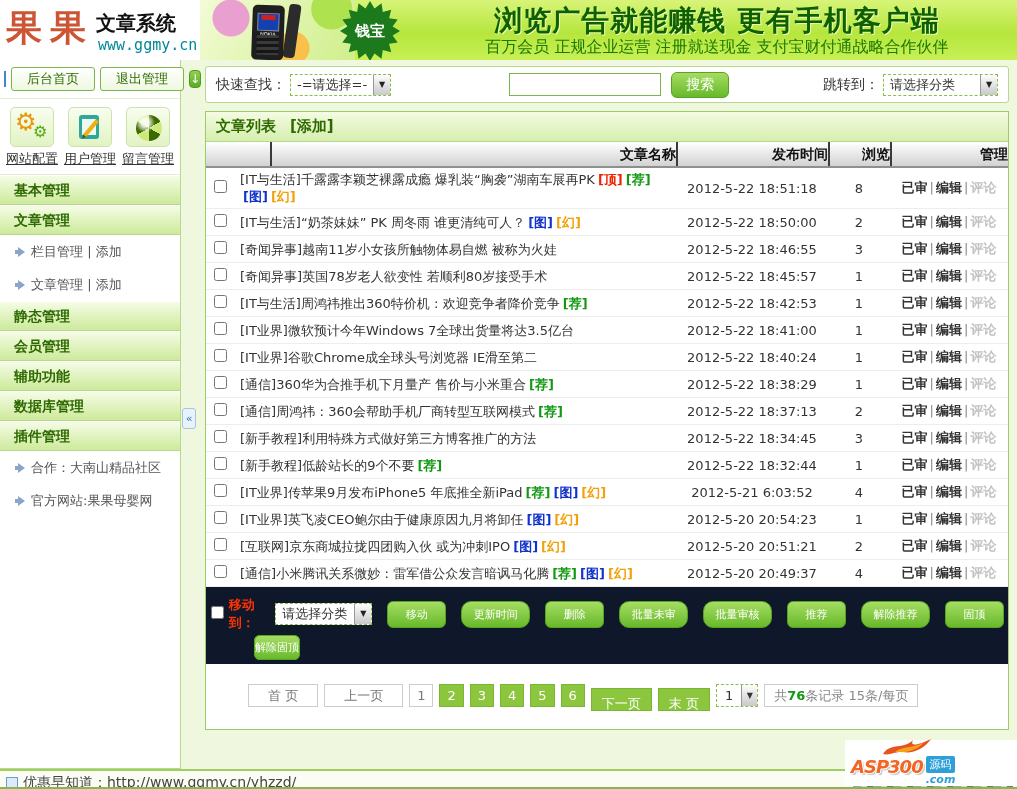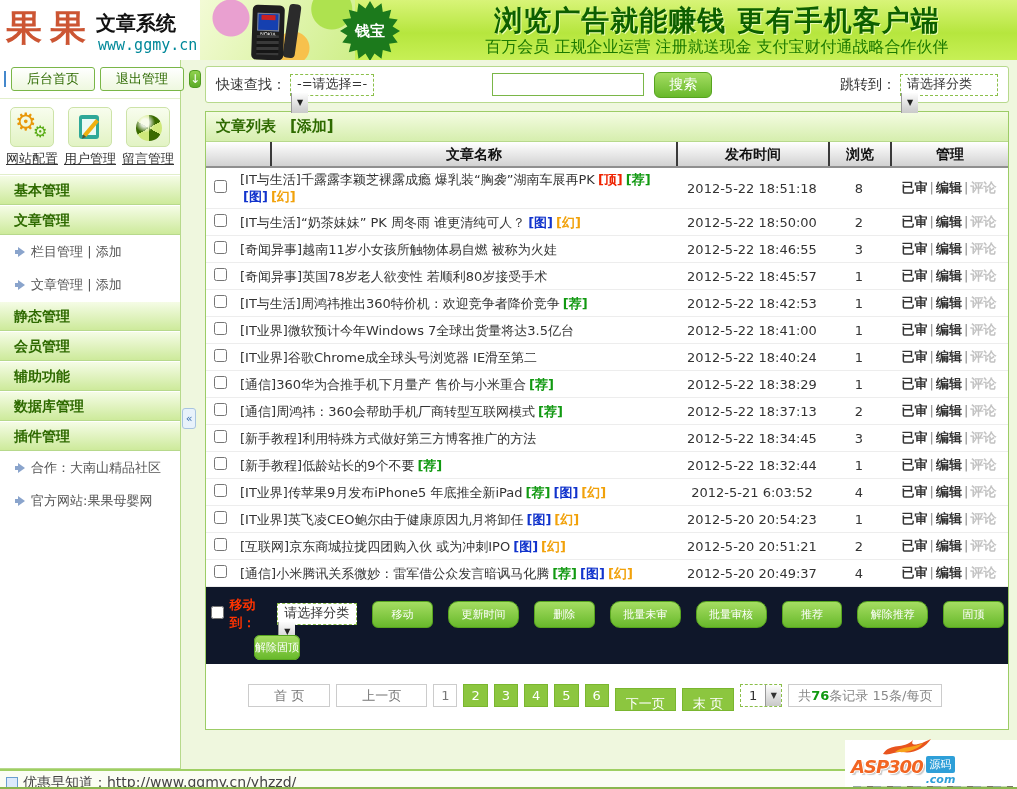--- a/index.html
+++ b/index.html
@@ -66,34 +66,34 @@
   .menu-i { height:33px; line-height:33px; padding-left:18px; font-size:13px; color:#555; cursor:pointer; display:flex; align-items:center; gap:6px; }
   .arr { width:0; height:0; border-left:7px solid #8aa4cc; border-top:5px solid transparent; border-bottom:5px solid transparent; position:relative; }
   .arr::before { content:""; position:absolute; left:-10px; top:-2px; width:4px; height:4px; background:#8aa4cc; }
   .collapse { position:absolute; left:182px; top:408px; width:14px; height:21px; background:#e8f2fb; border:1px solid #a8c4e0;
               border-radius:3px; color:#3a6fae; font-size:11px; line-height:19px; text-align:center; cursor:pointer; }
   
   .main { position:absolute; left:200px; top:60px; width:817px; }
   .quickbar { margin:6px 8px 0 5px; height:37px; background:#fff; border:1px solid #b7d98c; border-radius:3px;
               display:flex; align-items:center; padding:0 10px; }
   .qlabel { font-size:14px; color:#333; margin-right:4px; }
-  .sel { display:inline-flex; align-items:flex-start; border:1px dashed #8bbf4a; background:#fff; height:22px; cursor:pointer;flex-direction:column; }
+  .sel { display:inline-flex; align-items:center; border:1px dashed #8bbf4a; background:#fff; height:22px; cursor:pointer; }
   .sel .txt { padding:0 6px; font-size:13px; color:#333; min-width:78px; }
   .sel .arw { width:17px; height:20px; background:linear-gradient(#fdfdfd,#c9c9c9); border-left:1px solid #999; text-align:center;
               font-size:8px; line-height:20px; color:#222; }
   .search-input { width:152px; height:23px; border:1px solid #7ab648; margin-left:118px; padding:0 4px; font-size:13px; }
   .btn-green { background:linear-gradient(#a5dd62,#68b92b); border:1px solid #57a41f; color:#fff; font-size:14px;
                padding:3px 14px; border-radius:6px; cursor:pointer; margin-left:10px; }
   .jump { margin-left:auto; display:flex; align-items:center; }
   .list-panel { margin:8px 8px 0 5px; background:#fff; border:1px solid #9ccc66; }
   .panel-title { height:30px; background:linear-gradient(#f4fce2,#d6eeae); border-bottom:1px solid #b7d98c;
                  display:flex; align-items:center; padding-left:10px; font-weight:bold; color:#2e6a00; font-size:15px; }
   .panel-title .add { margin-left:14px; cursor:pointer; color:#2e6a00; }
   .thead { display:flex; height:26px; background:linear-gradient(#ffffff,#d2d2d2); border-bottom:2px solid #8f8f8f;
-           font-weight:bold; font-size:14px; color:#111; align-items:center; text-align:center;padding-left:36px; }
+           font-weight:bold; font-size:14px; color:#111; align-items:center; text-align:right;padding-left:36px; }
   .thead > div { border-left:2px solid #3a3a3a; height:100%; line-height:24px; }
   .thead > div:first-child { border-left:none; }
   .col-chk { width:28px; } .col-title { flex:1; } .col-date { width:152px; } .col-views { width:62px; } .col-man { width:118px; }
   .trow { display:flex; align-items:center; border-bottom:1px solid #ededed; min-height:27px; font-size:13px; }
   .trow .c-chk { width:28px; text-align:center; }
   .trow .c-title { flex:1; padding:3px 4px 3px 6px; line-height:17px; }
   .trow .c-title a { color:#333; text-decoration:none; cursor:pointer; }
   .trow .c-date { width:152px; text-align:center; color:#333; }
   .trow .c-views { width:62px; text-align:center; color:#333; }
   .trow .c-man { width:118px; text-align:center; white-space:nowrap; }
@@ -105,21 +105,21 @@
   .action-area { background:#0f172a; padding:9px 4px 9px 0; }
   .action-line1 { display:flex; align-items:center; }
   .action-line1 .c-chk { width:28px; text-align:center; }
   .moveto { color:#f30; font-weight:bold; font-size:13px; margin-right:4px; }
   .abtn { background:linear-gradient(#a5dd62,#68b92b); border:1px solid #57a41f; color:#fff; font-size:11px;
           padding:5px 0; width:72px; text-align:center; border-radius:6px; cursor:pointer; margin-left:15px; }
   .abtn.w84 { width:84px;border-radius:10px; }
   .action-line2 { margin:7px 0 0 48px; }
   .action-line2 .abtn { margin-left:0; width:84px; }
   .pagination { display:flex; align-items:center; gap:6px; padding:16px 0 18px 42px; background:#fff; font-size:13px; }
-  .pg { border:1px solid #ccc; color:#777; height:23px; line-height:21px; padding:0 25px; background:#fff; cursor:pointer; }
+  .pg { border:1px solid #ccc; color:#777; height:23px; line-height:21px; padding:0 19px; background:#fff; cursor:pointer; }
   .pg.cur { cursor:default; padding:0 7px; }
   .pg.grn { background:#8cc63f; border-color:#7ab62f; color:#fff; padding:0 7px; }
   .pg.grn.wide { padding:4px 10px;margin-top:8px; }
   .pg-sel { display:inline-flex; align-items:center; border:1px dashed #8bbf4a; height:23px; cursor:pointer; }
   .pg-sel .txt { padding:0 8px; font-size:13px; }
   .pg-sel .arw { width:16px; height:21px; background:linear-gradient(#fdfdfd,#c9c9c9); border-left:1px solid #999;
                  font-size:8px; line-height:21px; text-align:center; }
   .rec-box { border:1px solid #ccc; height:23px; line-height:21px; padding:0 9px; color:#888; }
   .rec-box b { color:#119911; }
   

